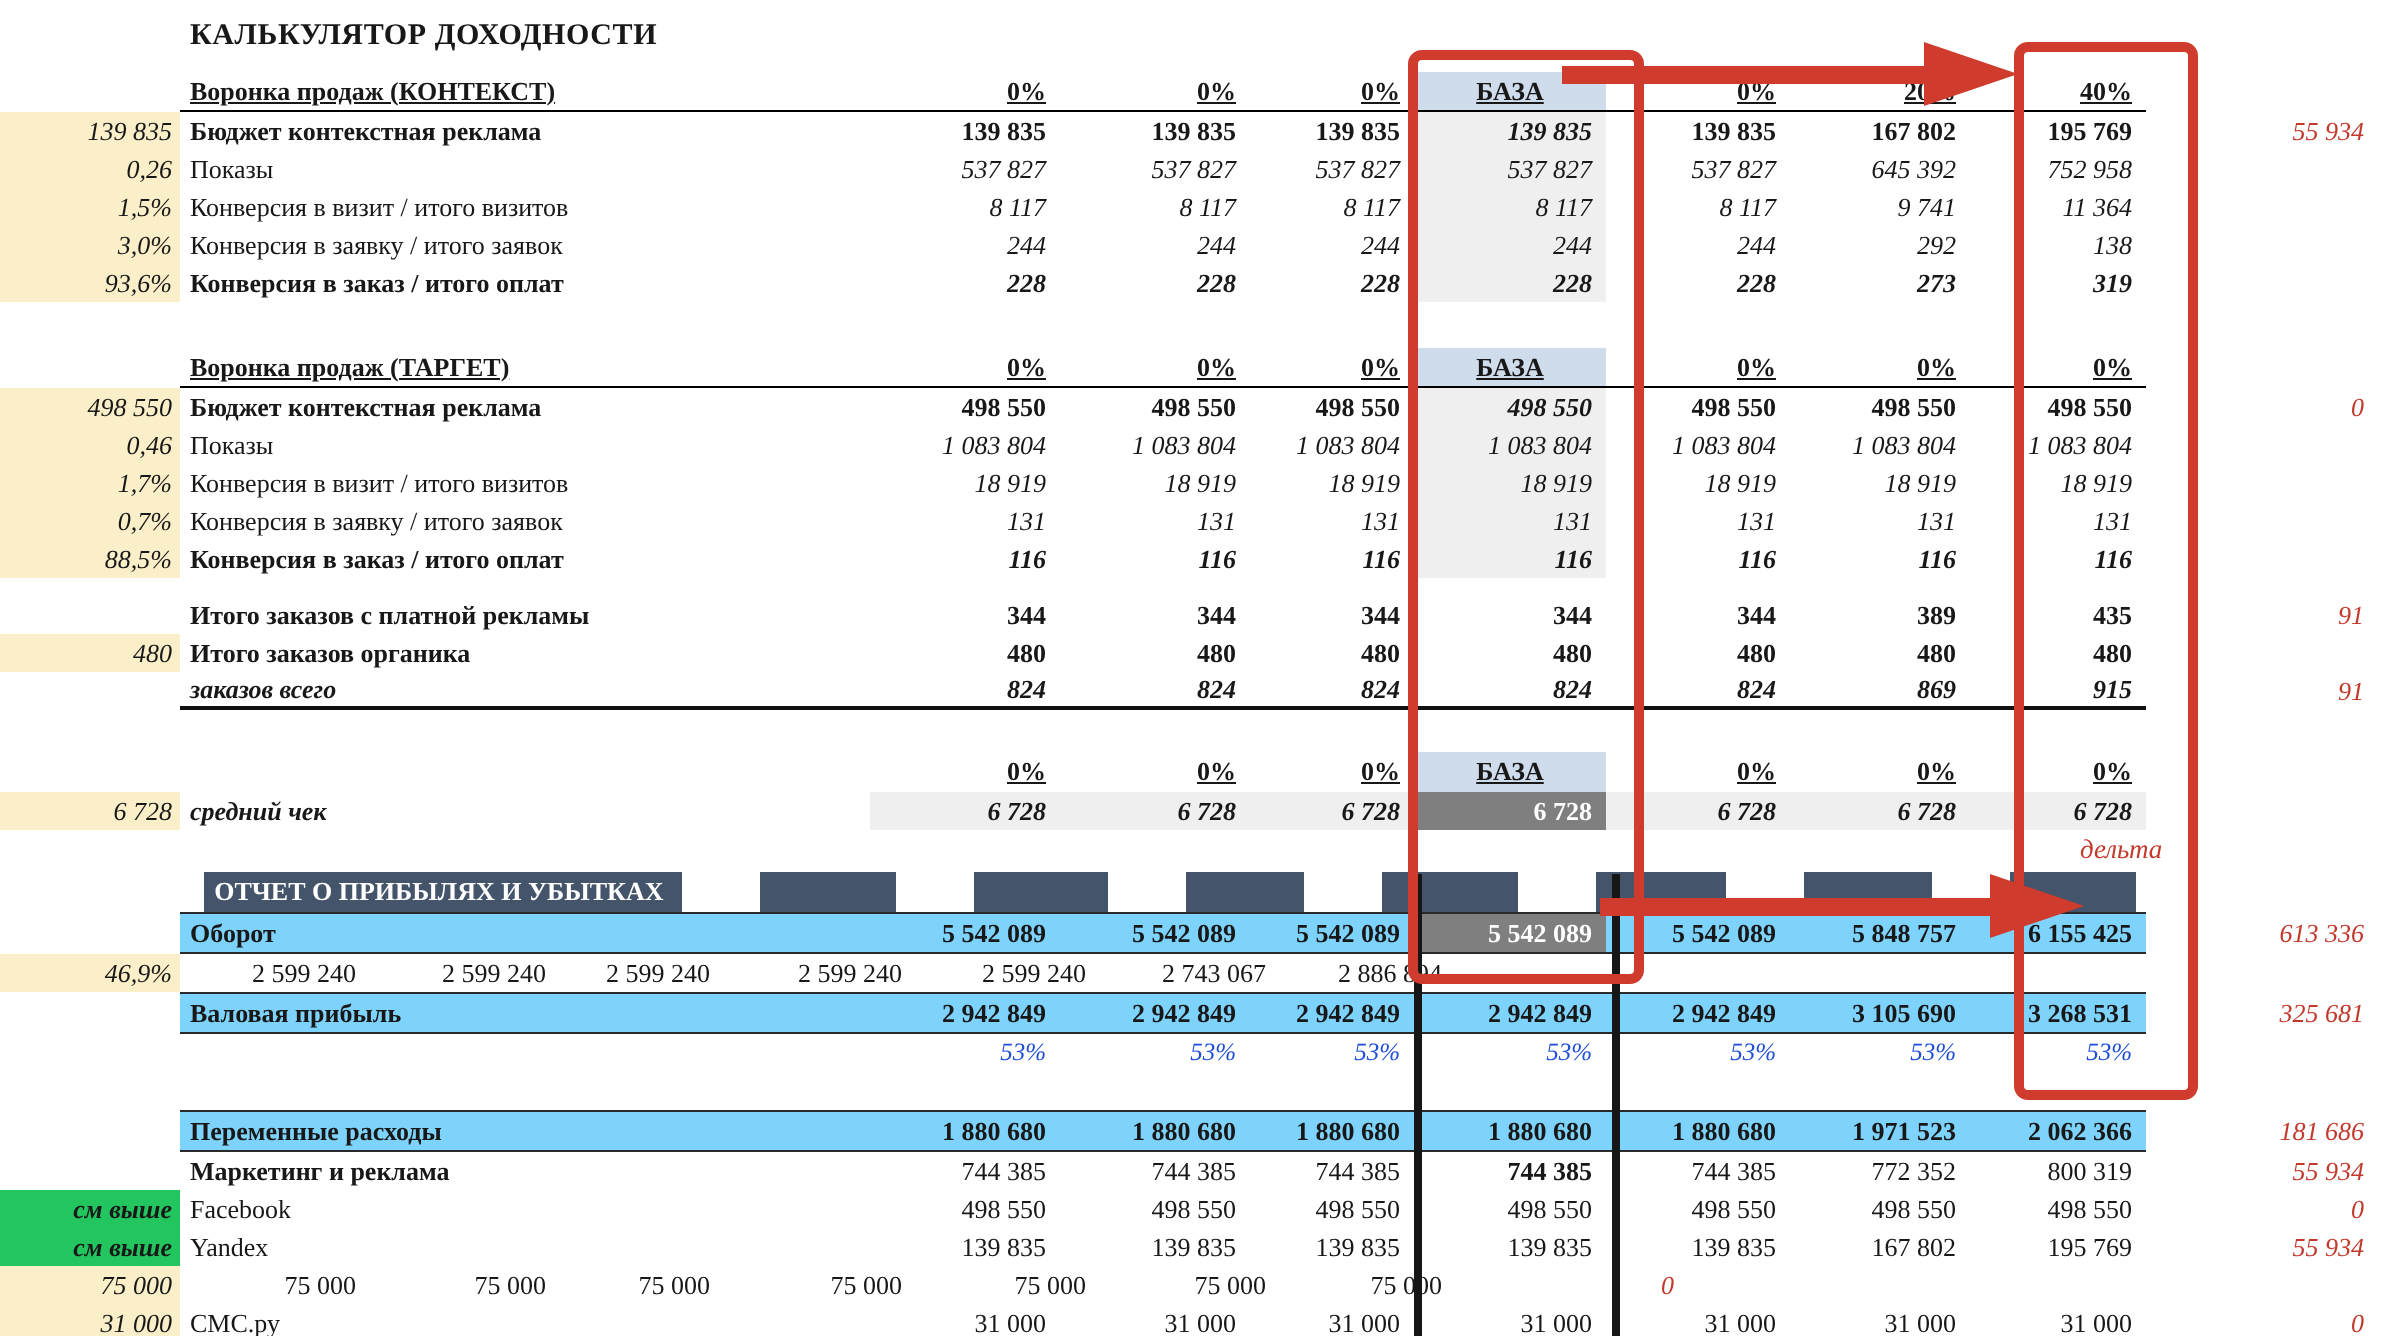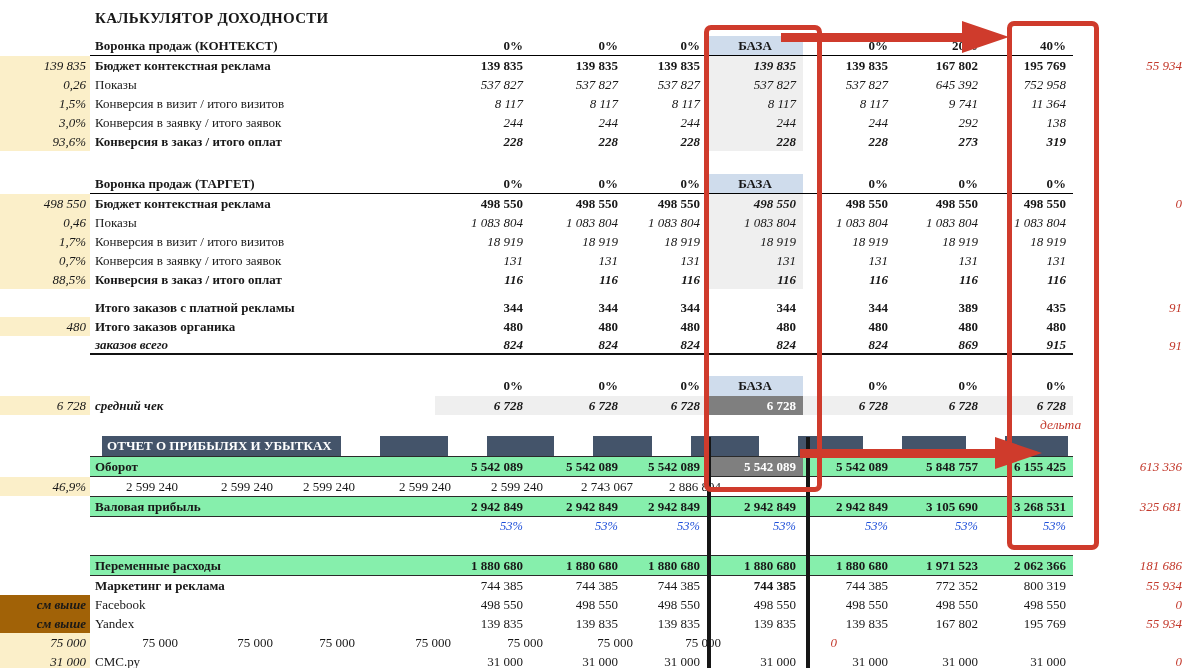--- a/index.html
+++ b/index.html
@@ -15,32 +15,32 @@
   .row{display:flex;height:19px;}
   .cell{box-sizing:border-box;height:100%;display:flex;align-items:center;justify-content:flex-end;
         padding-right:7px;font-size:13px;white-space:nowrap;overflow:hidden;}
   .cl{width:90px;padding-right:4px;}
   .clabel{width:345px;justify-content:flex-start;padding-left:5px;padding-right:2px;}
   .c0{width:95px}.c1{width:95px}.c2{width:82px}.c3{width:96px}.c4{width:92px}.c5{width:90px}.c6{width:88px}
   .cdelta{width:127px;padding-right:18px;color:#C3392C;font-style:italic;}
   .lb{font-weight:700}
   .li{font-style:italic}
   .lyellow{background:#FBEFC9;font-style:italic;}
-  .lgrey{background:#a16207;font-weight:700;font-style:italic;}
+  .lgrey{background:#22c55e;font-weight:700;font-style:italic;}
   .vb .cv{font-weight:700}
   .vi .cv{font-style:italic}
   .vbi .cv{font-weight:700;font-style:italic}
-  .colheads{height:20px;}
+  .colheads{height:20px;text-decoration:underline;}
   .colheads .cell{font-weight:700;}
   .colheads .clabel,.colheads .cv{border-bottom:1.5px solid #000;}
   .colheads.noline .clabel,.colheads.noline .cv{border-bottom:none;}
   .bz-g{background:#EFEFEF;font-style:italic;}
   .bz-blue{background:#CFDCEC;font-weight:700;justify-content:center;padding-right:0;}
   .band-cols .cv{background:#EFEFEF;}
-  .band-grey .clabel,.band-grey .cv{background:#86efac;}
+  .band-grey .clabel,.band-grey .cv{background:#7dd3fc;}
   .lined{height:21px;}
   .lined .clabel,.lined .cv{border-top:1px solid #2a2a2a;border-bottom:1px solid #2a2a2a;}
   .u2 .clabel,.u2 .cv{border-bottom:2px solid #111;}
   .navy{height:20px;gap:39px;}
   .navy .clabel,.navy .cv{background:#44546A;}
   .navy .clabel{color:#fff;font-weight:700;}
   .pct{height:18px;}
   .pct .cv{color:#1d4ed8;font-style:italic;font-size:12.5px;}
   .cv.bz-dark{background:#7F7F7F;color:#fff;font-weight:700;font-style:normal;}
   .cv.bzbold{font-weight:700;}

